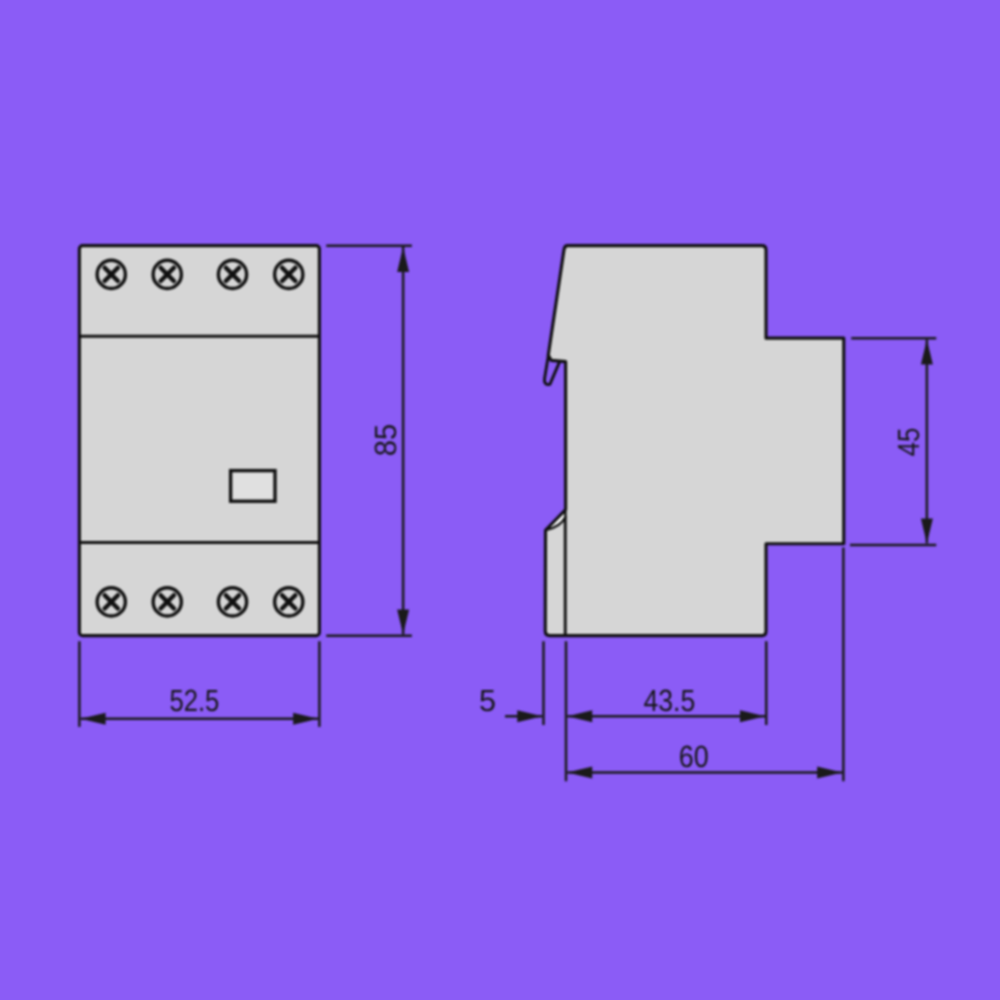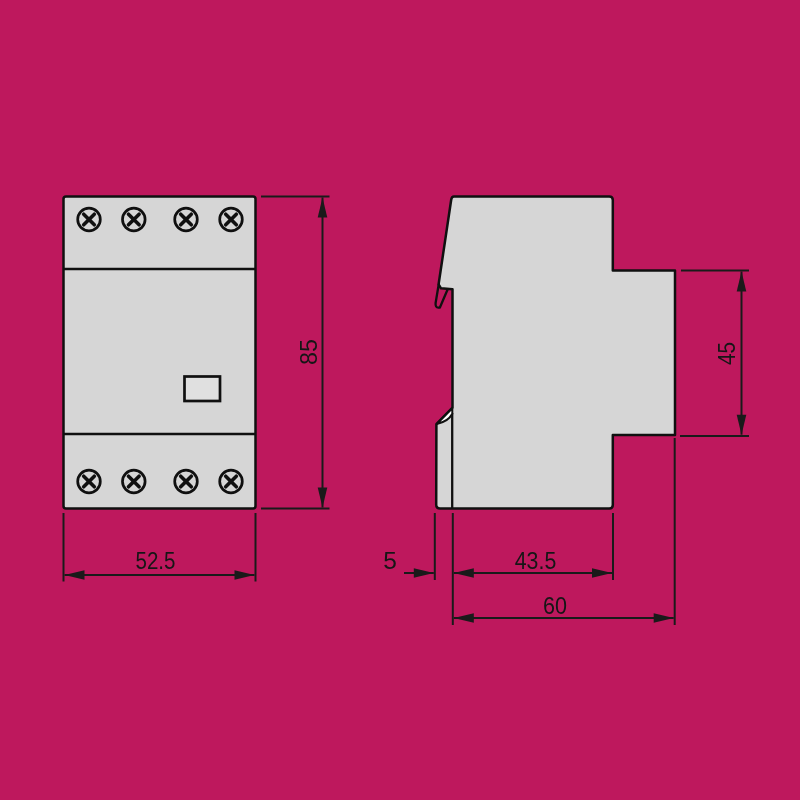--- a/index.html
+++ b/index.html
@@ -1,16 +1,16 @@
 <!DOCTYPE html>
 <html><head>
 <meta charset="utf-8">
 <style>
   html,body{margin:0;padding:0;background:#ffffff;}
-  .page{width:800px;height:800px;position:relative;background:#be185d;overflow:hidden;}
+  .page{width:800px;height:800px;position:relative;background:#8b5cf6;overflow:hidden;}
   svg{position:absolute;left:0;top:0;filter:blur(0.7px);}
   text{font-family:"Liberation Sans",sans-serif;fill:#161616;}
 </style>
 </head>
 <body>
 <div class="page">
 <svg width="800" height="800" viewBox="0 0 800 800">
 
   <rect x="63.5" y="196.5" width="192" height="312" rx="2.5" fill="#d6d6d6" stroke="#101010" stroke-width="2.5"></rect>
 

